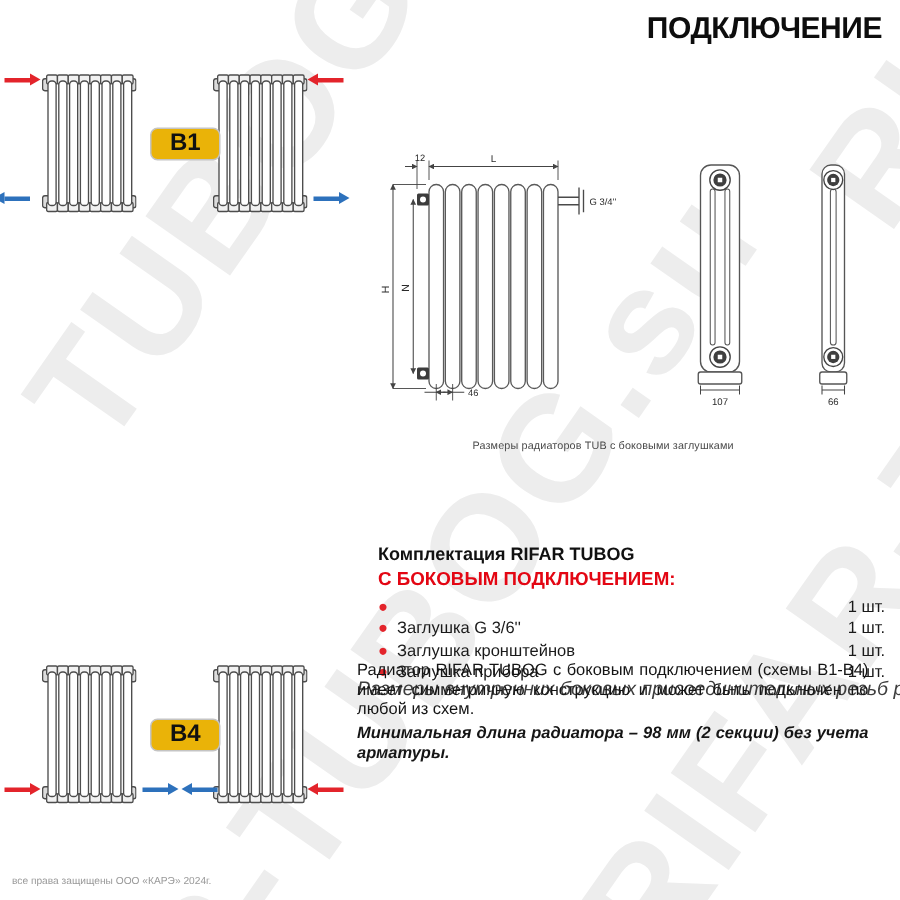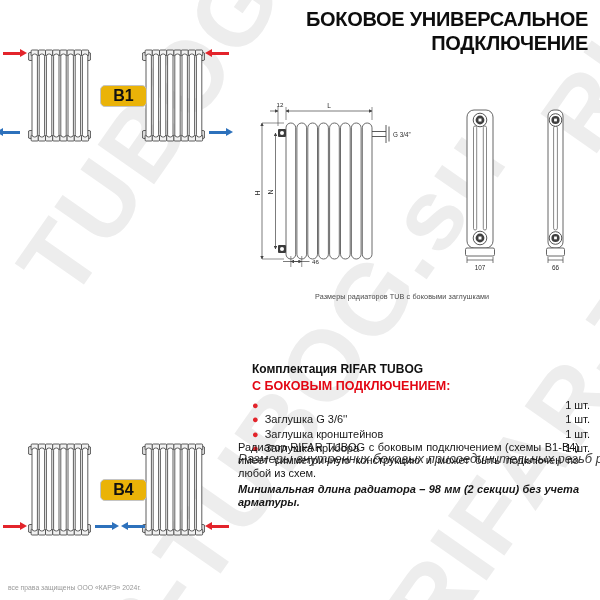--- a/index.html
+++ b/index.html
@@ -128,21 +128,20 @@
 </svg>
 
 <div class="wm wm1">TUBOG</div>
 <div class="wm wm2">RIFAR-TUBOG.su</div>
 <div class="wm wm3">RIFAR-TUBOG</div>
 <div class="wm wm4">RIFAR</div>
 
 <div class="content">
 
   <div class="page-title">
-    <div>БОКОВОЕ УНИВЕРСАЛЬНОЕ</div>
     <div>ПОДКЛЮЧЕНИЕ</div>
   </div>
 
   <div class="scheme" style="top:48px">
     <svg class="rad radL" viewBox="0 0 63 95">
         <use href="#rad-shape"></use>
       </svg>
     <svg class="rad radR" viewBox="0 0 63 95">
         <use href="#rad-shape"></use>
       </svg>

